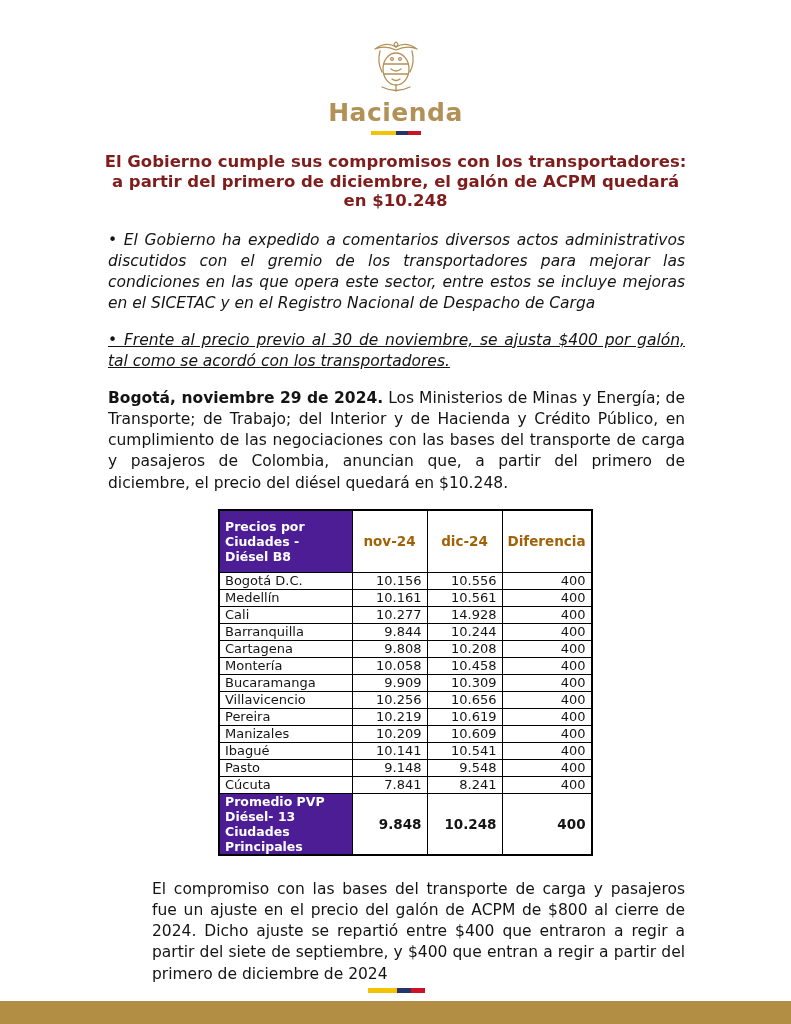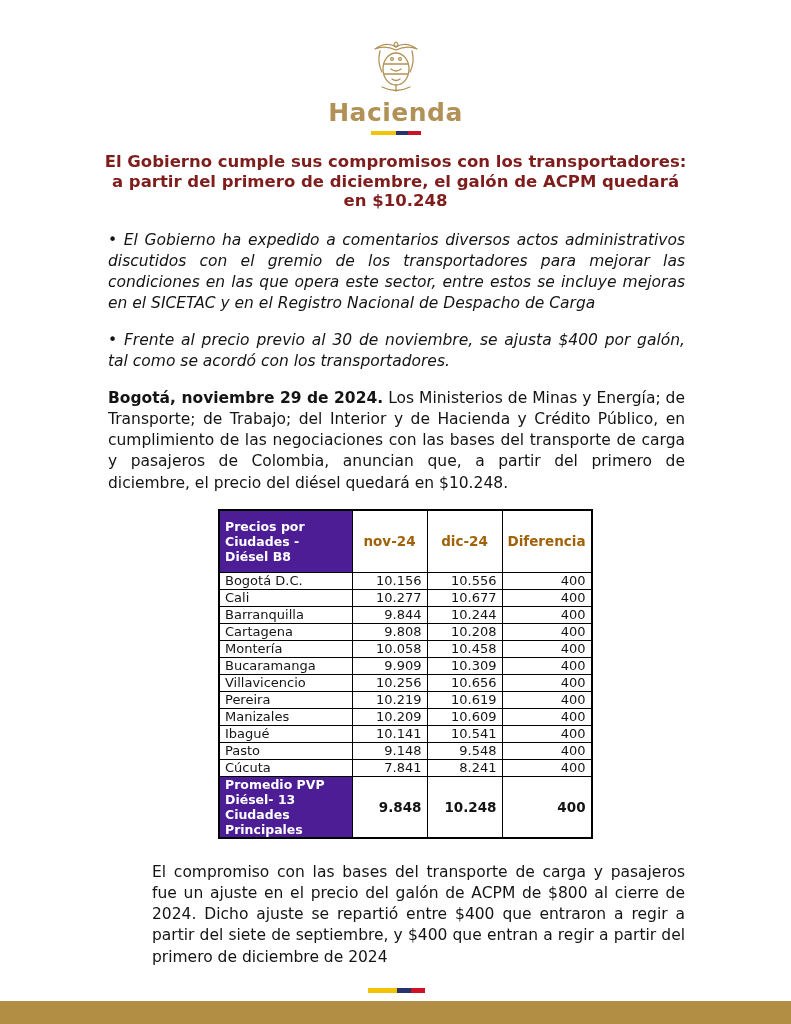--- a/index.html
+++ b/index.html
@@ -27,21 +27,21 @@
   .doc-title {
     width:620px; margin:17px auto 0; text-align:center;
     color:#7f1d1d; font-weight:bold; font-size:16.5px; line-height:19.5px;
   }
 
   
   .content { width:577px; margin-left:108px; }
   .para { font-size:15.5px; line-height:21.2px; text-align:justify; }
   .bullet { font-style:italic; }
   .b1 { margin-top:19px; }
-  .b2 { margin-top:13px; }
+  .b2 { margin-top:13px;text-decoration:underline; }
   .dateline { margin-top:15px; }
   .bold { font-weight:bold; }
   .closing { margin-top:23px;margin-left:44px; }
 
   
   table.price-table {
     border-collapse:collapse; margin:13px 0 0 110px;
     border:2px solid #000; font-size:13px; table-layout:fixed;
   }
   .price-table td, .price-table th { border:1px solid #000; padding:0 5px; }
@@ -130,23 +130,29 @@
         <th class="hdr-num">dic-24</th>
         <th class="hdr-num">Diferencia</th>
       </tr>
       <tr class="city-row">
         <td class="cell-city">Bogotá D.C.</td>
         <td class="cell-num">10.156</td>
         <td class="cell-num">10.556</td>
         <td class="cell-num">400</td>
       </tr>
       <tr class="city-row">
+        <td class="cell-city">Medellín</td>
+        <td class="cell-num">10.161</td>
+        <td class="cell-num">10.561</td>
+        <td class="cell-num">400</td>
+      </tr>
+      <tr class="city-row">
         <td class="cell-city">Cali</td>
         <td class="cell-num">10.277</td>
-        <td class="cell-num">10.677</td>
+        <td class="cell-num">14.928</td>
         <td class="cell-num">400</td>
       </tr>
       <tr class="city-row">
         <td class="cell-city">Barranquilla</td>
         <td class="cell-num">9.844</td>
         <td class="cell-num">10.244</td>
         <td class="cell-num">400</td>
       </tr>
       <tr class="city-row">
         <td class="cell-city">Cartagena</td>

